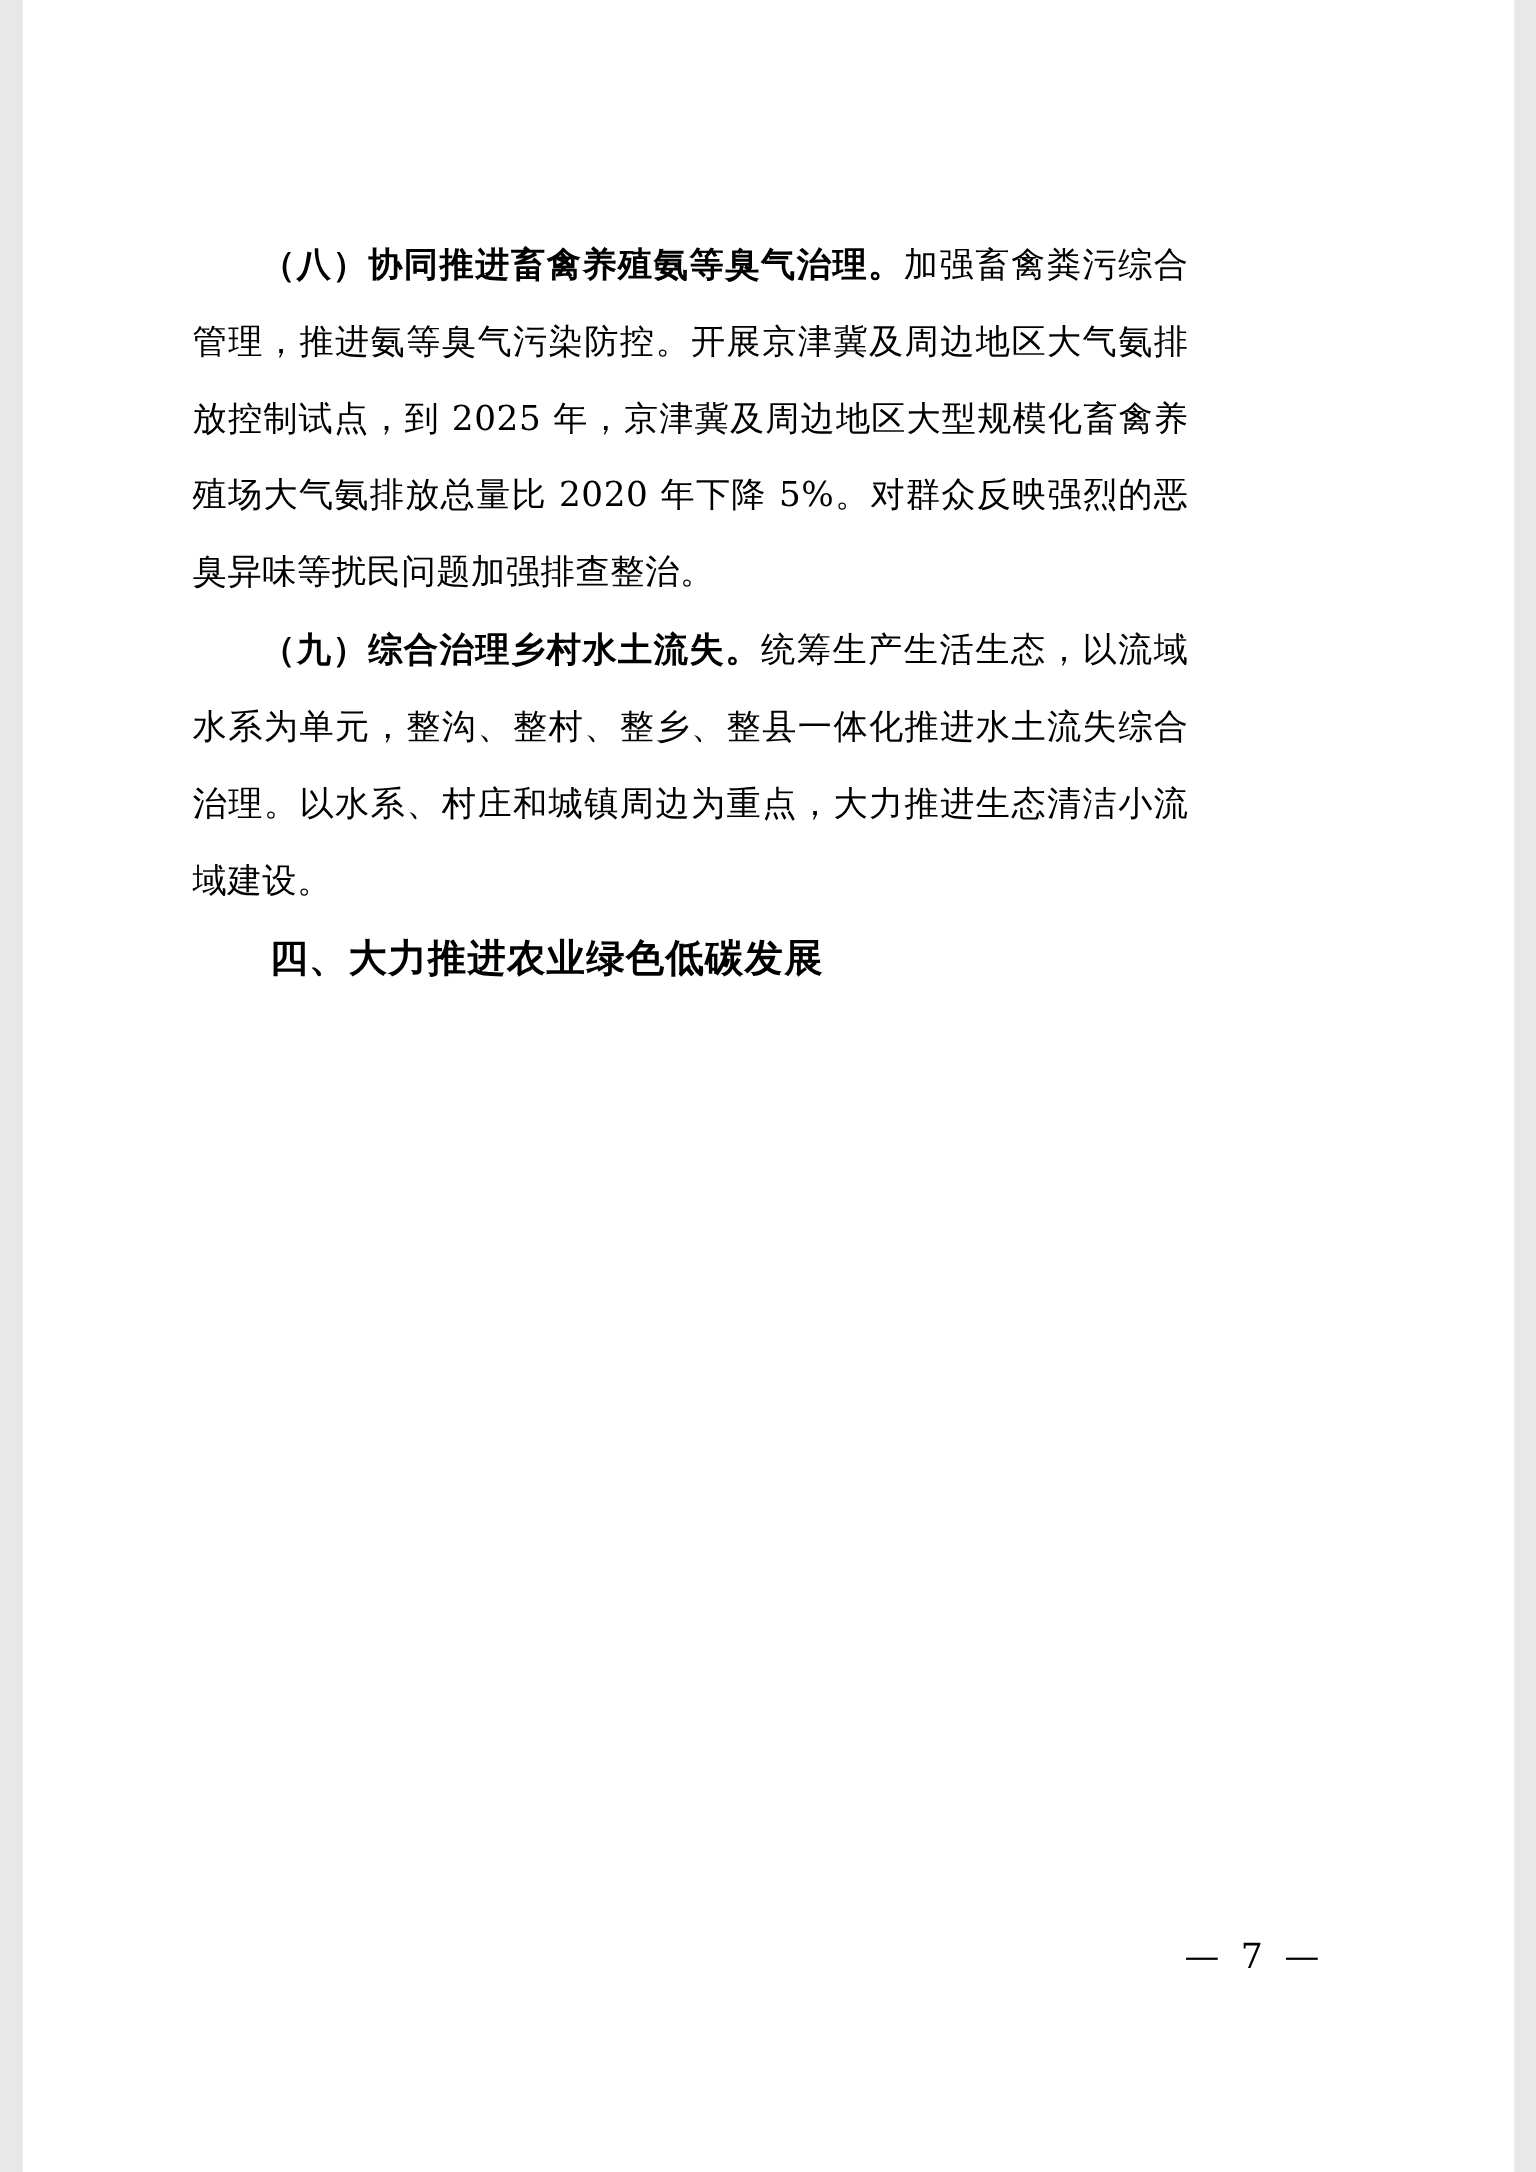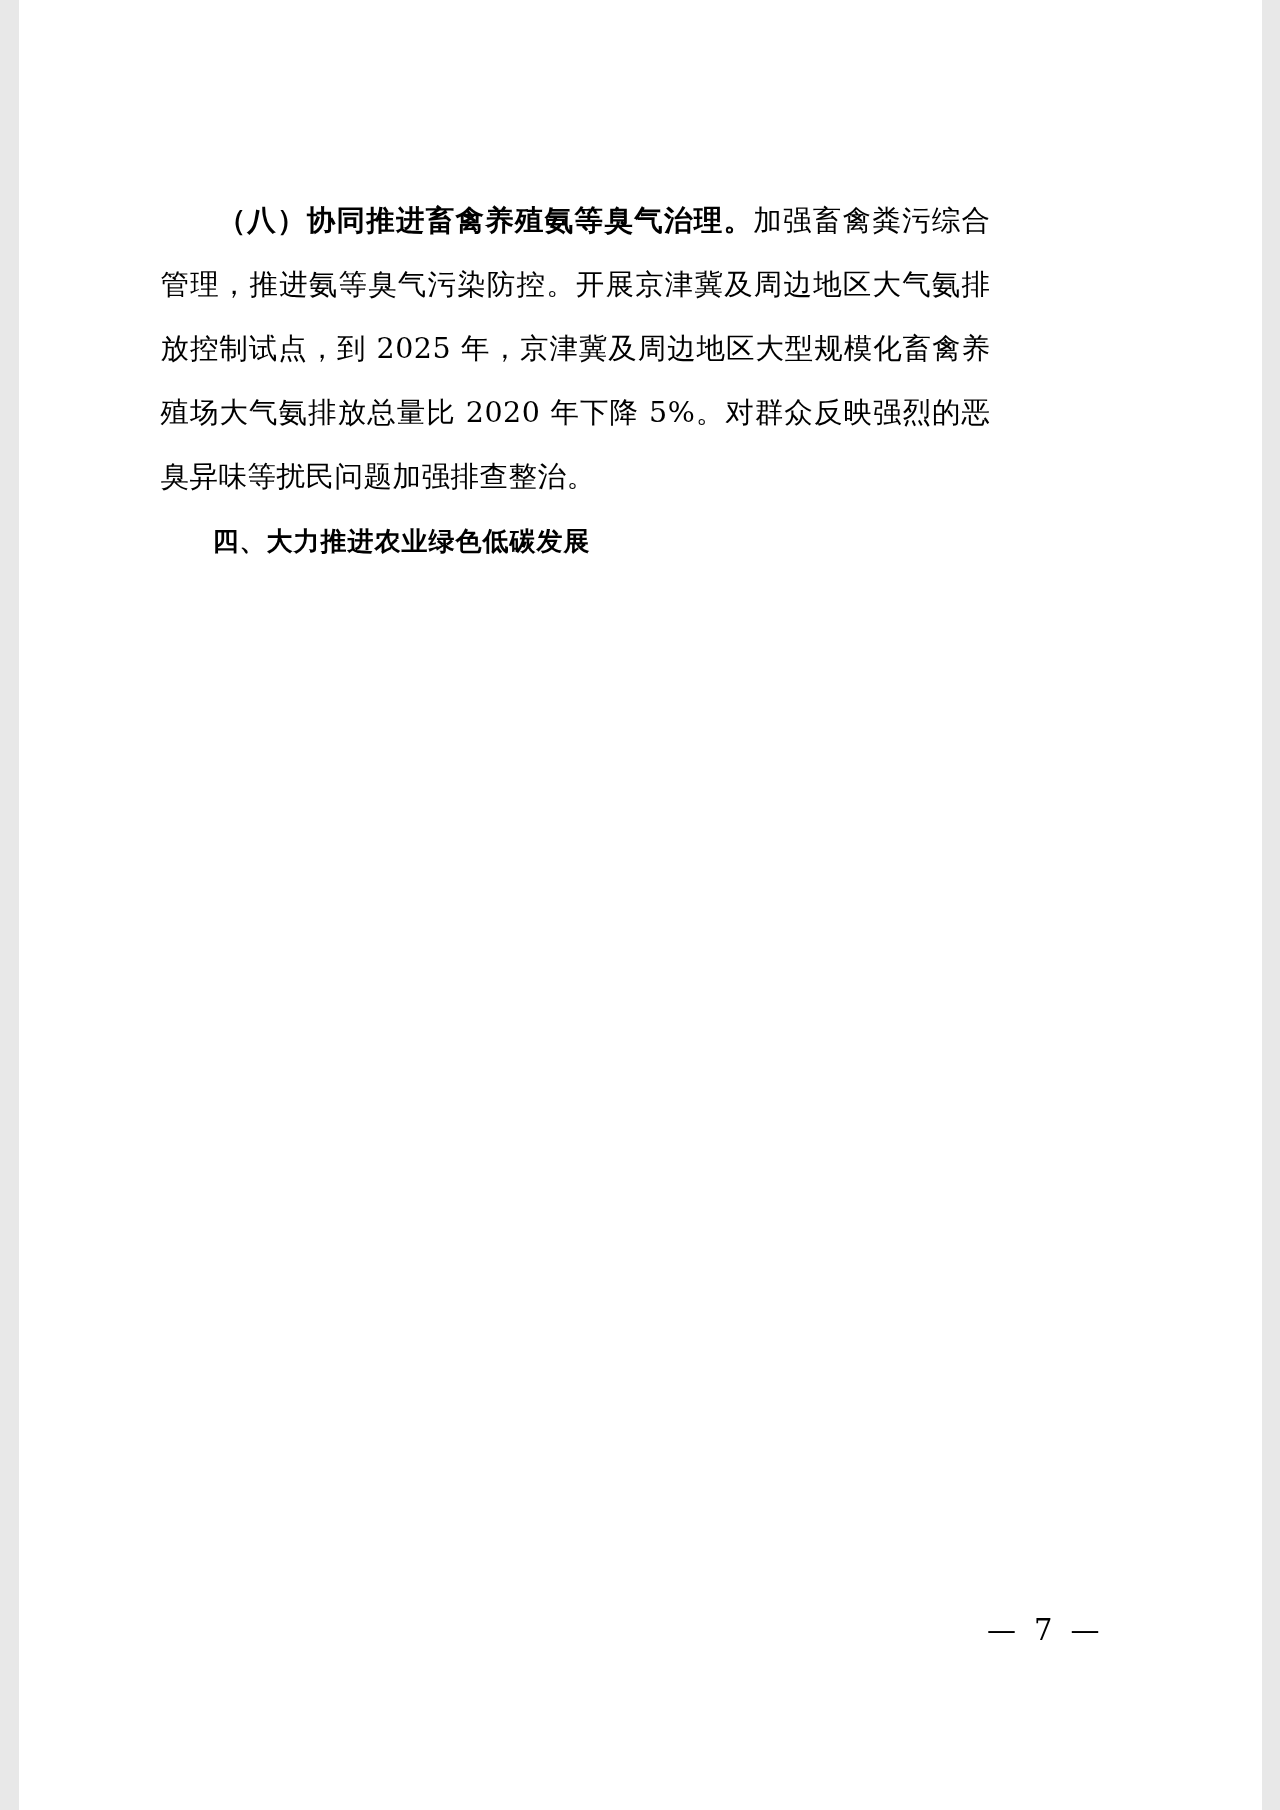--- a/index.html
+++ b/index.html
@@ -27,21 +27,21 @@
     text-indent: 2em;
     letter-spacing: 0.5px;
     color: #000000;
   }
   .para .lead {
     font-weight: bold;
   }
   .section-heading {
     font-family: "Liberation Sans", "DejaVu Sans", sans-serif;
     font-weight: bold;
-    font-size: 26px;
+    font-size: 32px;
     line-height: 64px;
     text-indent: 2em;
     letter-spacing: 1px;
     color: #000000;
   }
   .footer {
     position: absolute;
     top: 1598px;
     right: 162px;
     font-size: 29px;
@@ -50,18 +50,19 @@
     white-space: nowrap;
   }
   .footer .page-number { margin: 0 18px; }
 </style>
 </head>
 <body>
 
 <div class="page">
   <div class="content">
       <p class="para"><span class="lead">（八）协同推进畜禽养殖氨等臭气治理。</span><span>加强畜禽粪污综合管理，推进氨等臭气污染防控。开展京津冀及周边地区大气氨排放控制试点，到 2025 年，京津冀及周边地区大型规模化畜禽养殖场大气氨排放总量比 2020 年下降 5%。对群众反映强烈的恶臭异味等扰民问题加强排查整治。</span></p>
+      <p class="para"><span class="lead">（九）综合治理乡村水土流失。</span><span>统筹生产生活生态，以流域水系为单元，整沟、整村、整乡、整县一体化推进水土流失综合治理。以水系、村庄和城镇周边为重点，大力推进生态清洁小流域建设。</span></p>
       <h2 class="section-heading">四、大力推进农业绿色低碳发展</h2>
     </div>
   <div class="footer">
     <span>—</span><span class="page-number">7</span><span>—</span>
   </div>
 </div>
 
 </body></html>

